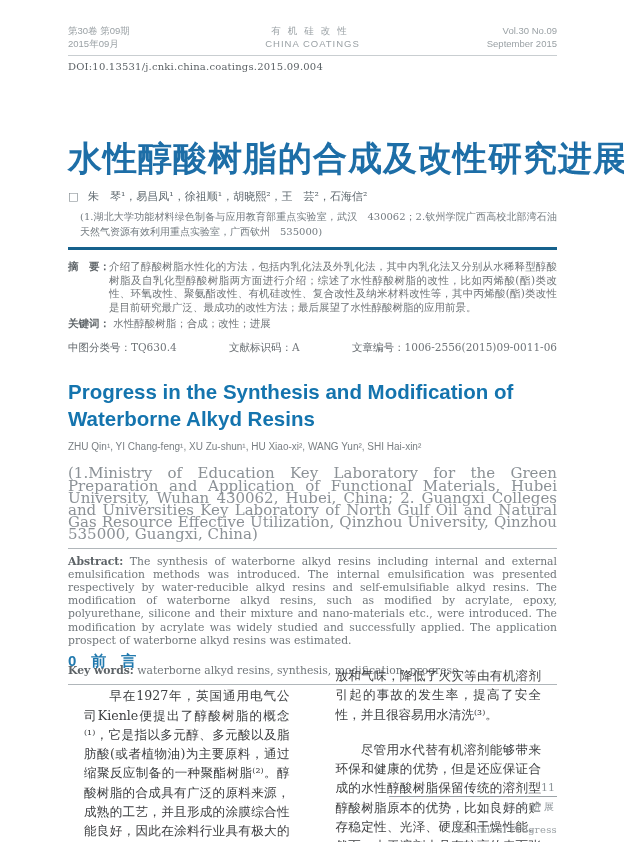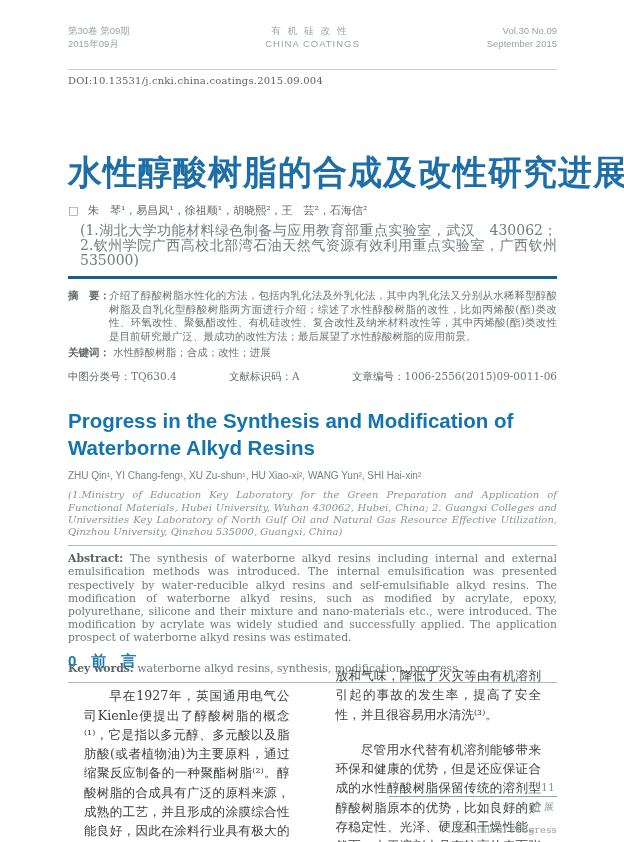--- a/index.html
+++ b/index.html
@@ -15,21 +15,21 @@
 
   
   .jheader {
     display: flex;
     justify-content: space-between;
     align-items: flex-start;
     font-size: 9.5px;
     line-height: 13px;
     color: #9aa1a5;
     border-bottom: 1px solid #c9ced1;
-    padding-bottom: 19px;
+    padding-bottom: 5px;
     font-family: "Liberation Sans", sans-serif;
   }
   .jheader .cell { white-space: nowrap; }
   .jheader .c-left { text-align: left; width: 160px; }
   .jheader .c-center { text-align: center; flex: 1; }
   .jheader .c-right { text-align: right; width: 160px; }
   .jtitle-cn { letter-spacing: 7px; font-family: "DejaVu Serif", serif; }
   .jtitle-en { letter-spacing: 1px; }
 
   .doi {
@@ -52,21 +52,21 @@
   }
   .authors-cn {
     margin-top: 11px;
     font-size: 11px;
     color: #5d676d;
   }
   .authors-cn .sq { color: #7d868b; margin-right: 6px; }
   .affil-cn {
     margin-top: 5px;
     padding-left: 12px;
-    font-size: 14px;
+    font-size: 10px;
     line-height: 15px;
     color: #737b80;
     text-align: justify;
   }
   .rule-thick {
     margin-top: 8px;
     height: 3px;
     background: #16618c;
   }
 
@@ -110,24 +110,23 @@
     line-height: 27px;
     color: #1474ae;
   }
   .authors-en {
     margin-top: 9px;
     font-size: 10px;
     color: #797f83;
     font-family: "Liberation Sans", sans-serif;
   }
   .affil-en {
-    margin-top: 8px;
-    font-size: 10px;
+    margin-top: 15px;
+    font-size: 15px;
     line-height: 12.2px;
-    font-style: italic;
     color: #8b9196;
     text-align: justify;
   }
   .rule-thin {
     margin-top: 7px;
     border-top: 1px solid #b0b6ba;
     height: 0;
   }
   .abs-en {
     margin-top: 6px;

